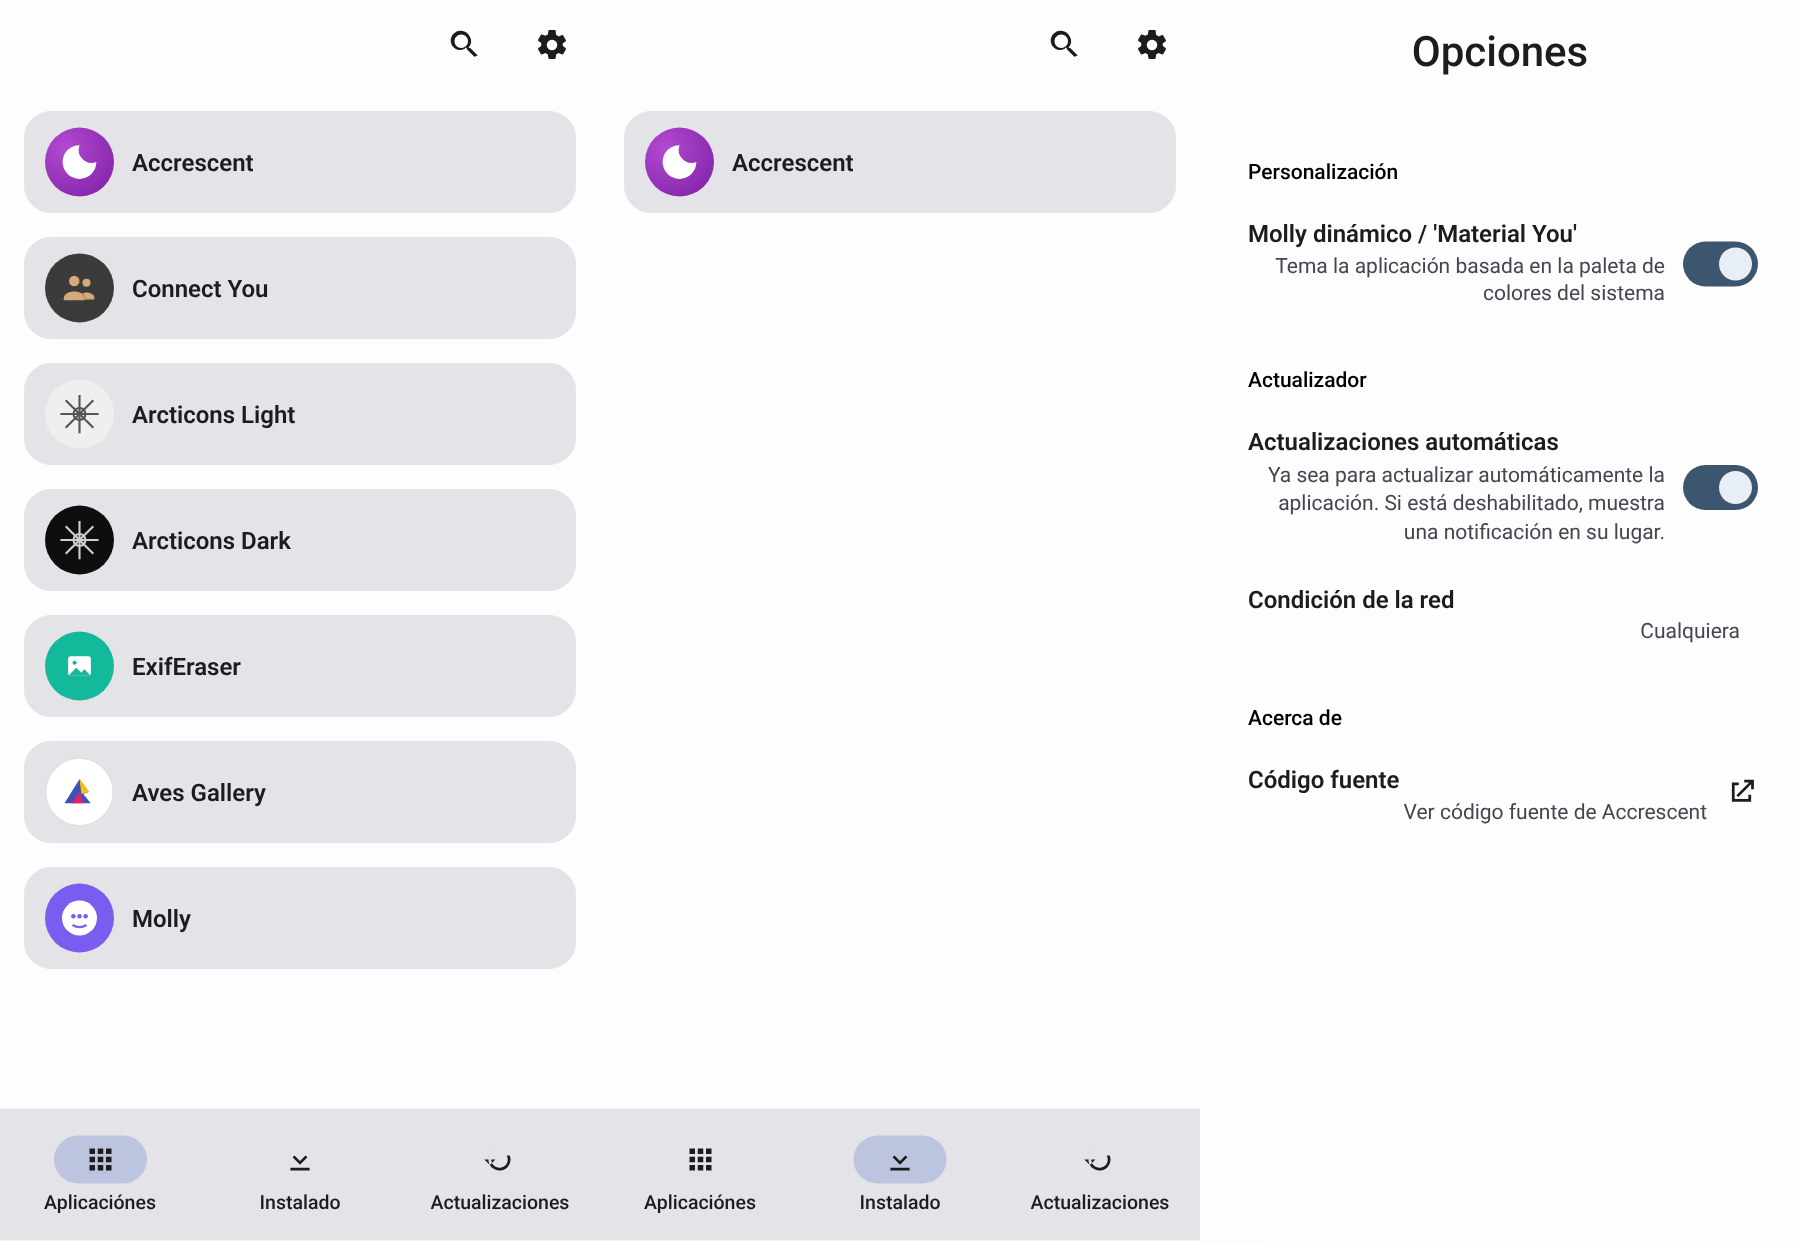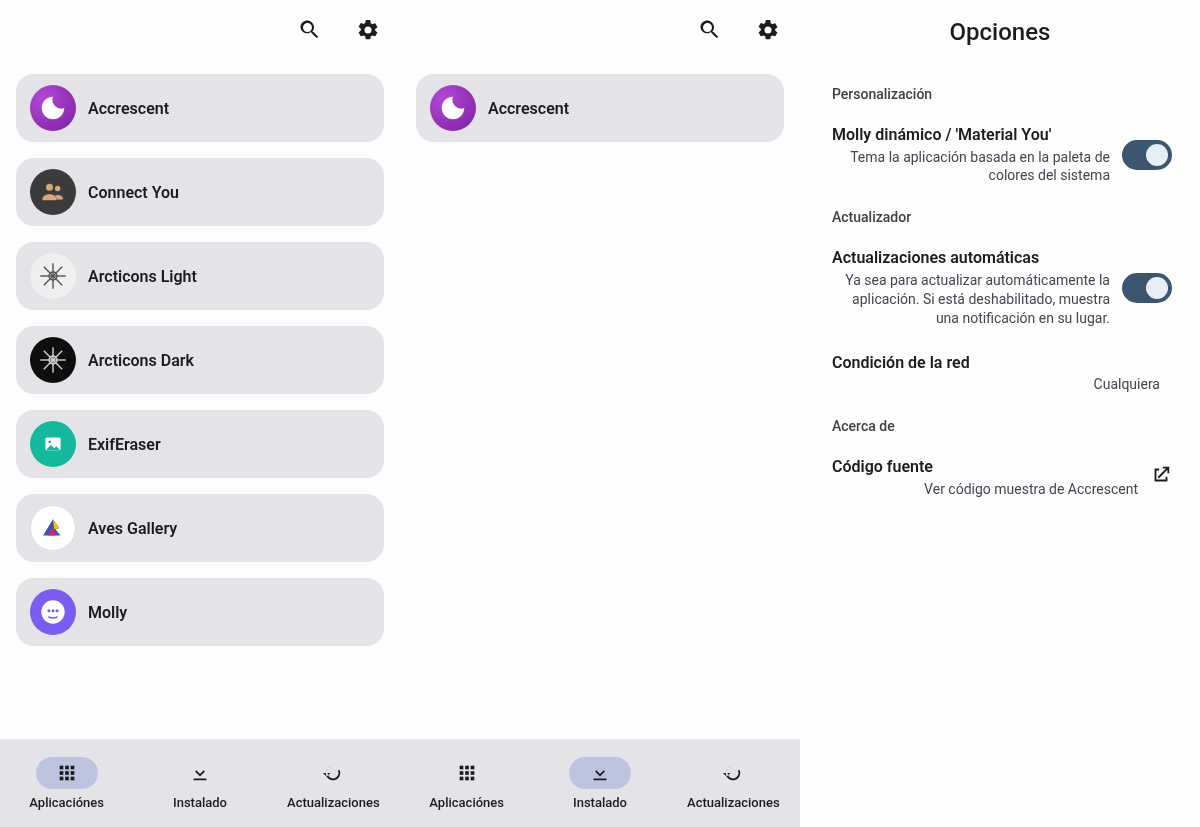--- a/index.html
+++ b/index.html
@@ -22,23 +22,23 @@
 
   
   .navbar { height: 88px; background: #e4e3e7; display: flex; align-items: center; justify-content: space-around; }
   .nav-item { display: flex; flex-direction: column; align-items: center; gap: 6px; cursor: pointer; flex: 1; }
   .nav-pill { width: 62px; height: 32px; border-radius: 16px; display: flex; align-items: center; justify-content: center; }
   .nav-pill.active { background: #bcc4df; }
   .nav-pill svg { width: 22px; height: 22px; fill: #1c1b1e; }
   .nav-label { font-size: 13px; font-weight: 500; color: #1c1b1e; }
 
   
-  .settings-title { font-size: 24px; font-weight: 500; color: #1c1b1e; text-align: center; padding: 18px 0 18px 0; }
+  .settings-title { font-size: 28px; font-weight: 500; color: #1c1b1e; text-align: center; padding: 18px 0 18px 0; }
   .settings-body { padding: 12px 28px 0 32px; }
-  .section-header { font-size: 14px; font-weight: 500; color: #404040; margin-top: 10px; margin-bottom: 12px; }
+  .section-header { font-size: 14px; font-weight: 500; color: #000000; margin-top: 26px; margin-bottom: 12px; }
   .setting-row { display: flex; align-items: center; justify-content: space-between; padding: 10px 0 14px 0; cursor: pointer; }
   .setting-text { flex: 1; padding-right: 12px; }
   .setting-title { font-size: 16px; font-weight: 600; color: #1c1b1e; line-height: 1.35; }
   .setting-sub { font-size: 14px; color: #454552; line-height: 1.35; margin-top: 2px; text-align: right; }
   .toggle { width: 50px; height: 30px; background: #3c566f; border-radius: 15px; position: relative; flex-shrink: 0; }
   .toggle .knob { width: 22px; height: 22px; background: #e7eef5; border-radius: 11px; position: absolute; top: 4px; right: 4px; }
   .open-icon svg { width: 22px; height: 22px; fill: #1c1b1e; }
 
   
   .ic-accrescent { background: radial-gradient(circle at 30% 30%, #b24ad1, #7b1fa2); }
@@ -287,21 +287,21 @@
         <div class="setting-text">
           <div class="setting-title">Condición de la red</div>
           <div class="setting-sub">Cualquiera</div>
         </div>
       </div>
 
       <div class="section-header">Acerca de</div>
       <div class="setting-row">
         <div class="setting-text">
           <div class="setting-title">Código fuente</div>
-          <div class="setting-sub">Ver código muestra de Accrescent</div>
+          <div class="setting-sub">Ver código fuente de Accrescent</div>
         </div>
         <span class="open-icon">
           <svg viewBox="0 0 24 24">
               <path d="M14 3h7v7h-2V6.4l-9.3 9.3-1.4-1.4L17.6 5H14V3zM5 5h5v2H7v10h10v-3h2v5H5V5z"></path>
             </svg>
         </span>
       </div>
 
     </div>
   </div>

